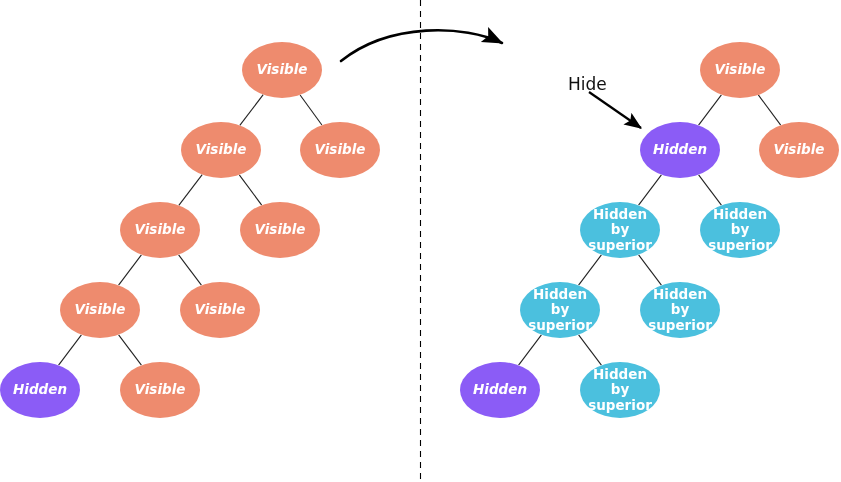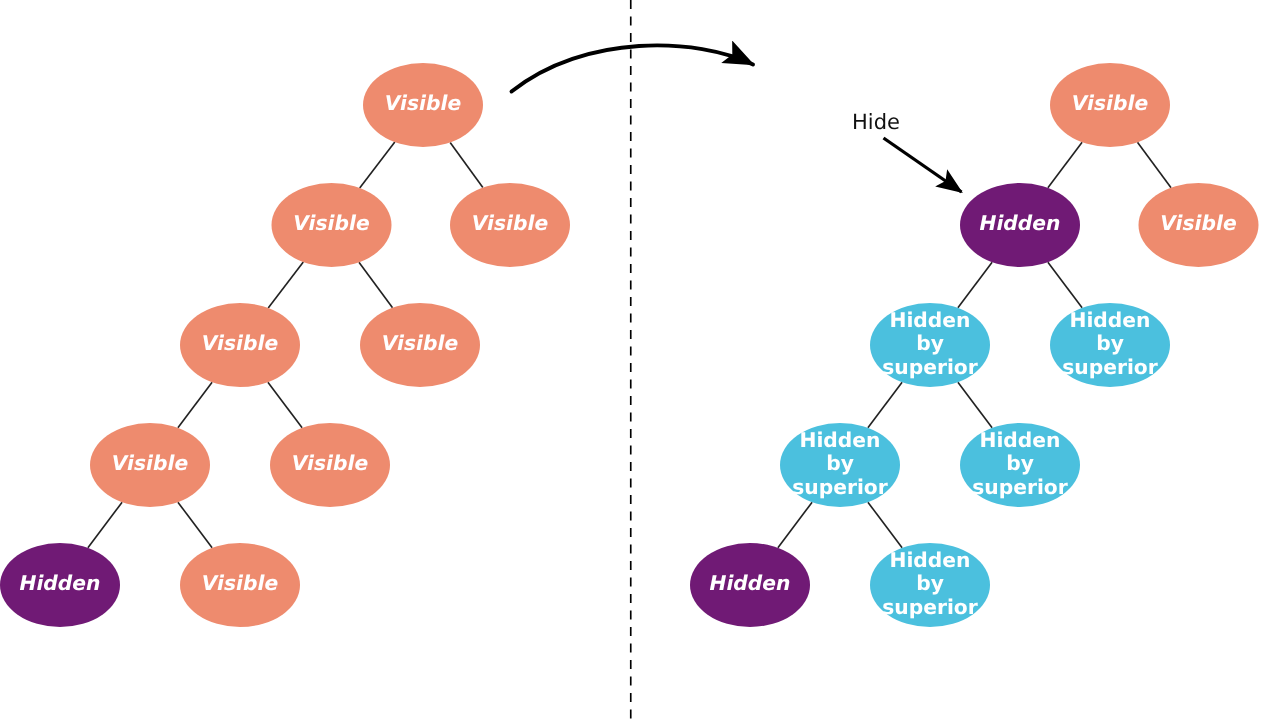--- a/index.html
+++ b/index.html
@@ -38,27 +38,27 @@
     line-height: 1.15;
     box-sizing: border-box;
     user-select: none;
   }
   .node-label {
     display: block;
     padding: 0 4px;
     white-space: pre-line;
   }
   .n-visible  { background: #ee8b6e; }
-  .n-hidden   { background: #701a75; }
+  .n-hidden   { background: #8b5cf6; }
   .n-inherit  { background: #4bc0de; }
   .size-one  { font-size: 13.5px; font-style: italic; }
   .size-two  { font-size: 13.5px; justify-content: center; }
   .hide-label {
     position: absolute;
-    font-size: 14px;
+    font-size: 17px;
     color: #111111;
     font-weight: normal;
     white-space: nowrap;
   }
 </style>
 </head>
 <body>
 
 <div id="canvas">
 

